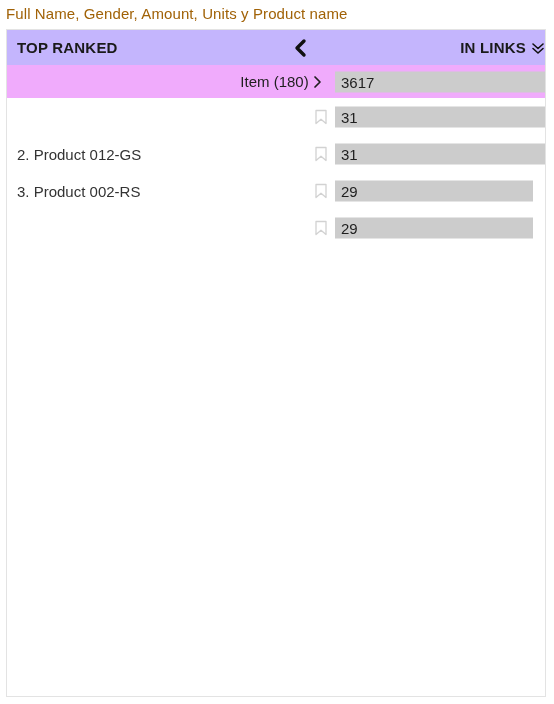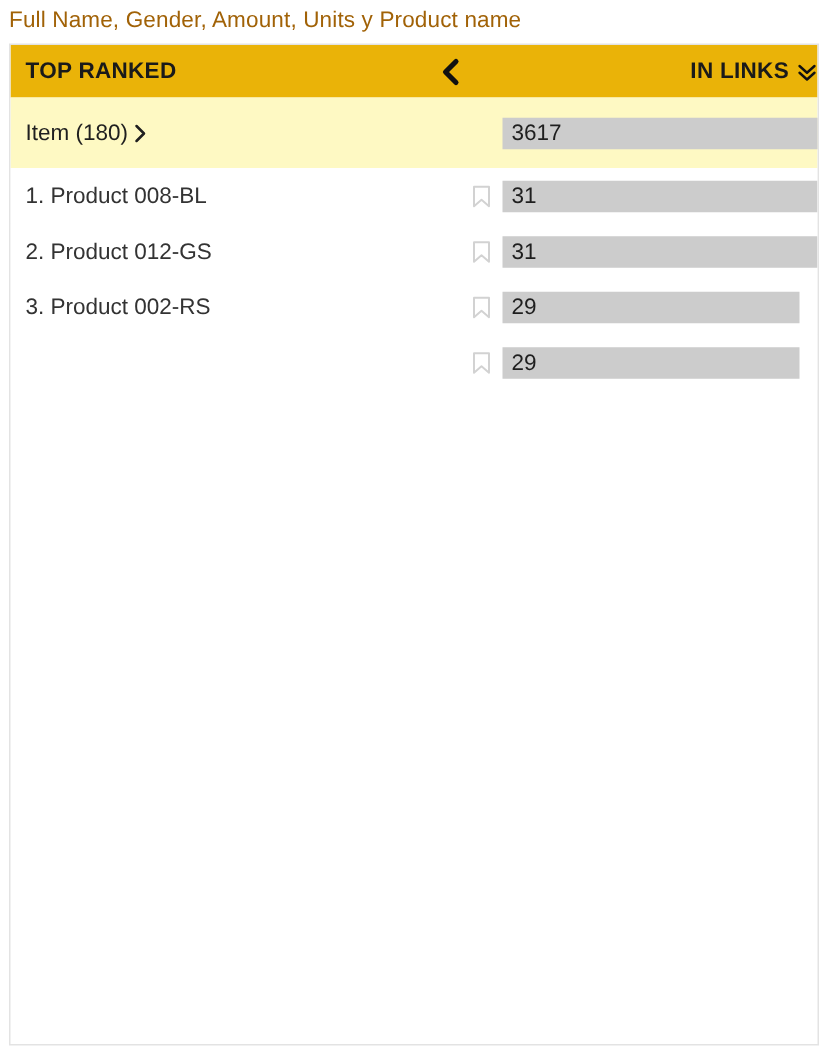--- a/index.html
+++ b/index.html
@@ -46,21 +46,21 @@
     box-sizing: border-box;
     border: 1px solid #e3e3e3;
     background: #ffffff;
     overflow: hidden;
   }
 
   
   .titlebar {
     position: relative;
     height: 35px;
-    background: #eab308;
+    background: #c4b5fd;
     display: flex;
     align-items: center;
   }
   .title-left {
     font-size: 15px;
     font-weight: bold;
     color: #1a1a1a;
     letter-spacing: 0.2px;
     margin-left: 10px;
     white-space: nowrap;
@@ -93,24 +93,25 @@
     font-weight: bold;
     color: #1a1a1a;
     letter-spacing: 0.2px;
     white-space: nowrap;
   }
   .dblchev { display: block; }
 
   
   .total-row {
     position: relative;
-    height: 47px;
-    background: #fef9c3;
-    display: flex;
-    align-items: center;
+    height: 33px;
+    background: #f0abfc;
+    display: flex;
+    align-items: center;
+    justify-content: center;
   }
   .total-label {
     margin-left: 10px;
     font-size: 15px;
     color: #1f1f1f;
     display: flex;
     align-items: center;
     gap: 3px;
     white-space: nowrap;
     cursor: pointer;
@@ -212,21 +213,20 @@
       </div>
       <div class="bar-area">
         <div class="bar" style="width:212px"></div>
         <div class="bar-value">3617</div>
       </div>
     </div>
 
     <div class="rows">
 
       <div class="row">
-        <div class="row-label">1. Product 008-BL</div>
         <div class="bookmark-icon">
           <svg width="14" height="16" viewBox="0 0 14 16" aria-hidden="true">
             <path d="M2,1.5 H12 V14.5 L7,10.2 L2,14.5 Z" fill="none" stroke="#d2d2d2" stroke-width="1.3" stroke-linejoin="round"></path>
           </svg>
         </div>
         <div class="bar-area">
           <div class="bar" style="width:210px"></div>
           <div class="bar-value">31</div>
         </div>
       </div>

